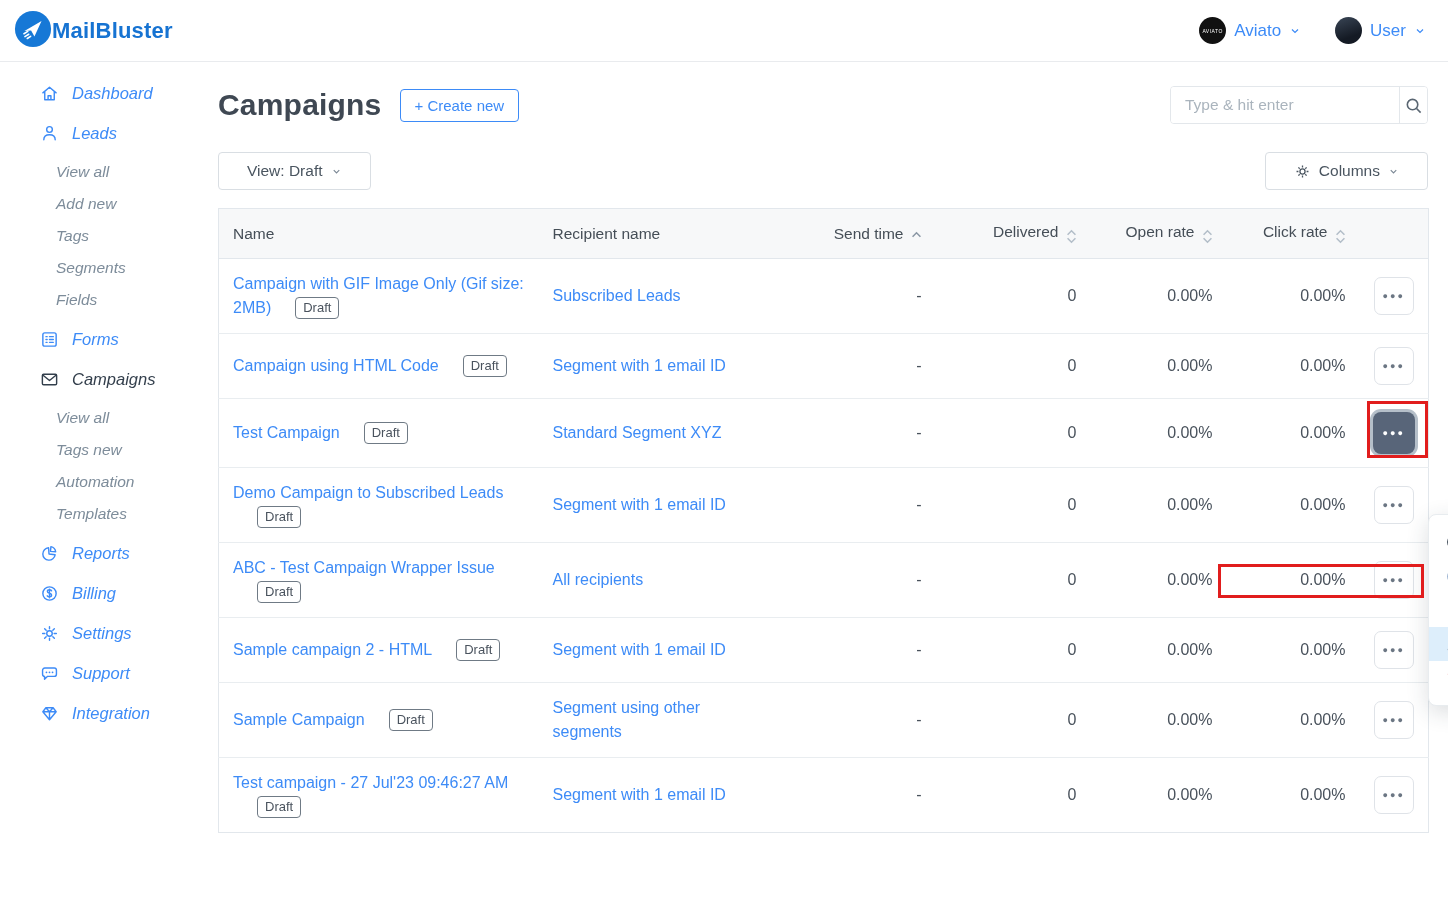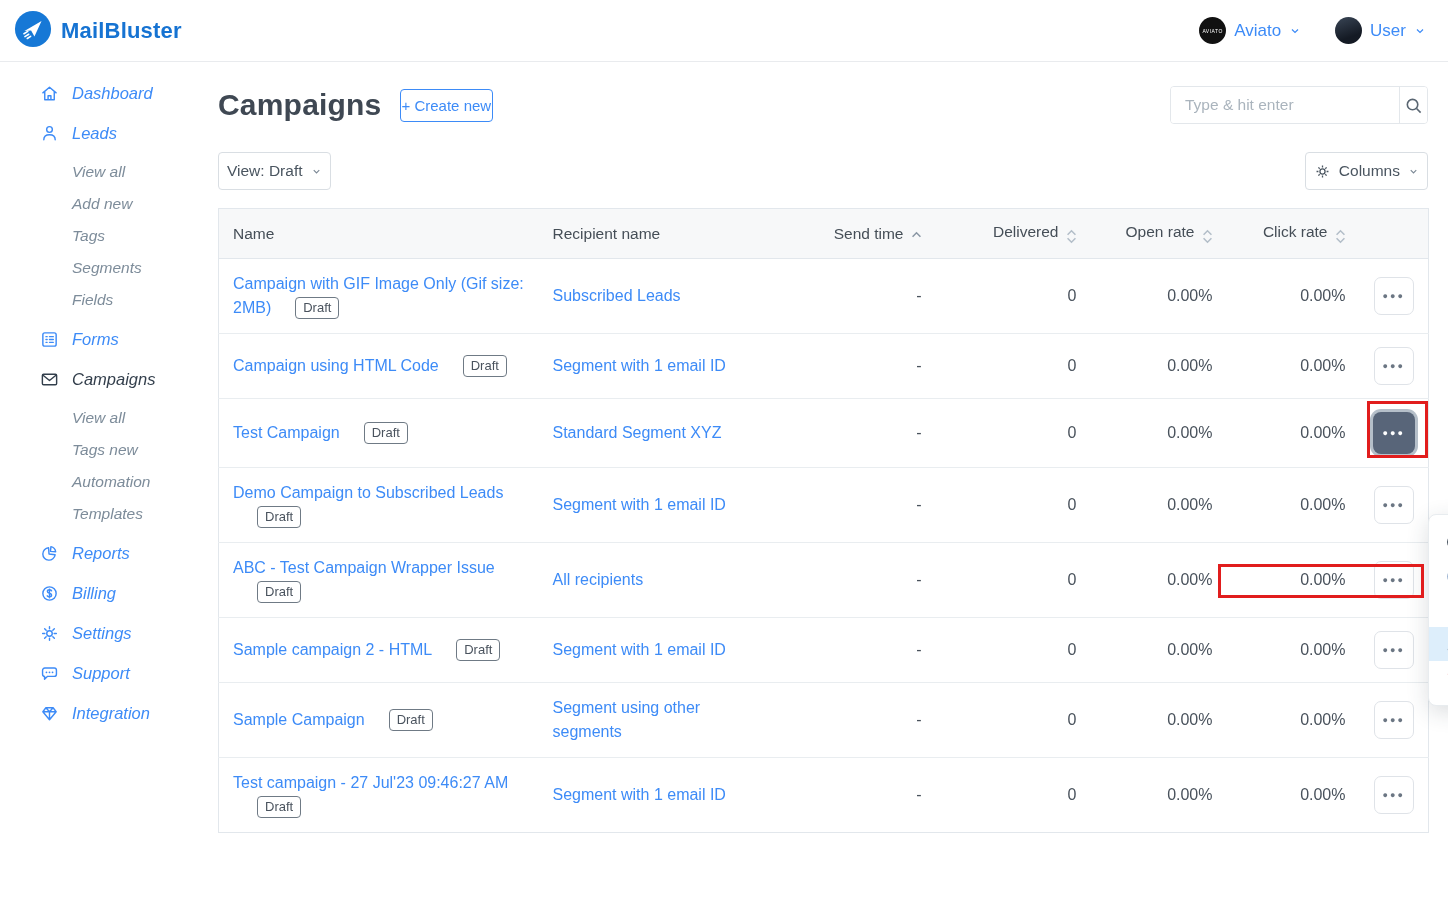--- a/index.html
+++ b/index.html
@@ -3,56 +3,56 @@
 <meta charset="utf-8">
 <style>
   * { margin:0; padding:0; box-sizing:border-box; }
   html,body { width:1448px; height:903px; overflow:hidden; background:#fff;
               font-family:"Liberation Sans", sans-serif; color:#49525c; }
 
   
   .topbar { position:absolute; left:0; top:0; width:1448px; height:62px;
             background:#fff; border-bottom:1px solid #e9ebee; display:flex;
             align-items:center; justify-content:space-between; padding:0 22px 0 14px; z-index:5; }
-  .brand { display:flex; align-items:center; gap:9px; }
+  .brand { display:flex; align-items:center; }
   .brand-name { font-size:22px; font-weight:700; color:#1673d2; letter-spacing:.2px; }
   .top-right { display:flex; align-items:center; gap:34px; }
   .acct { display:flex; align-items:center; gap:8px; color:#3d8bf7; font-size:17px; cursor:pointer; }
   .avatar { width:27px; height:27px; border-radius:50%; background:#111; color:#fff;
             display:flex; align-items:center; justify-content:center; font-size:5px; letter-spacing:.5px; }
   .avatar.photo { background:linear-gradient(160deg,#3a4656 0%,#141a24 70%); }
   .chev { width:12px; height:12px; stroke:#3d8bf7; fill:none; stroke-width:2; }
 
   
   .sidebar { position:absolute; left:16px; top:62px; width:218px; bottom:0; background:#fff; padding:22px 0 0 24px;font-style:italic; }
   .nav-item { display:flex; align-items:center; gap:13px; color:#3d8bf7; font-size:16.5px;
               margin-bottom:21px; cursor:pointer; }
   .nav-item .ico { width:19px; height:19px; stroke:currentColor; fill:none; stroke-width:1.5; flex:0 0 19px; }
   .nav-item.active { color:#333f4c; }
-  .nav-sub { list-style:none; margin:-8px 0 14px 32px; }
+  .nav-sub { list-style:none; margin:-8px 0 14px 16px; }
   .nav-sub li { color:#7d8c9a; font-size:15.5px; padding:7px 0; cursor:pointer; }
 
   
   .main { position:absolute; left:218px; top:62px; right:0; bottom:0; }
   .title-row { position:absolute; left:0; top:24px; right:20px; display:flex; align-items:center; }
   .page-title { font-size:30px; font-weight:600; color:#3f4853; letter-spacing:.2px; }
   .btn-create { margin-left:18px; border:1px solid #3d8bf7; color:#3d8bf7; background:#fff;
-                font-size:15px; border-radius:4px; padding:7px 1px; cursor:pointer; }
+                font-size:15px; border-radius:4px; padding:7px 14px; cursor:pointer; }
   .search-wrap { margin-left:auto; display:flex; border:1px solid #e3e7eb; border-radius:4px;
                  overflow:hidden; height:38px; width:258px; background:#fff; }
   .search-wrap input { border:none; outline:none; flex:1; padding:0 14px; font-size:15.5px; color:#49525c;
                        font-family:"Liberation Sans", sans-serif; }
   .search-wrap input::placeholder { color:#aab4bd; }
   .search-btn { width:49px; border-left:1px solid #e3e7eb; background:#fff; display:flex;
                 align-items:center; justify-content:center; cursor:pointer; }
   .search-btn svg { width:19px; height:19px; stroke:#5a6672; fill:none; stroke-width:1.7; }
 
   .filter-row { position:absolute; left:0; top:90px; right:20px; display:flex; align-items:center; }
   .btn-outline { border:1px solid #d9dee3; background:#fff; color:#4a5560; font-size:15.5px;
-                 border-radius:4px; padding:9px 8px; display:flex; align-items:center; gap:8px; cursor:pointer; }
+                 border-radius:4px; padding:9px 28px; display:flex; align-items:center; gap:8px; cursor:pointer; }
   .btn-outline .chev-g { width:11px; height:11px; stroke:#7a8794; fill:none; stroke-width:2; }
   .btn-outline .ico { width:17px; height:17px; stroke:#4a5560; fill:none; stroke-width:1.5; }
   .btn-columns { margin-left:auto; }
 
   
   .tbl { position:absolute; left:0; top:146px; width:1210px; border:1px solid #e2e7ec;
          border-collapse:collapse; table-layout:fixed; font-size:16px; }
   .tbl th { background:#f7f8f9; font-weight:400; color:#454e57; font-size:15.5px; text-align:left;
             padding:14px 14px; border-bottom:1px solid #e2e7ec; white-space:nowrap; cursor:pointer; }
   .tbl td { padding:13px 14px; vertical-align:middle; line-height:24px; }

